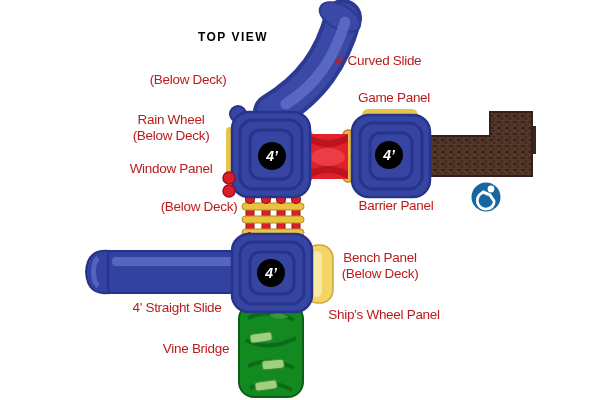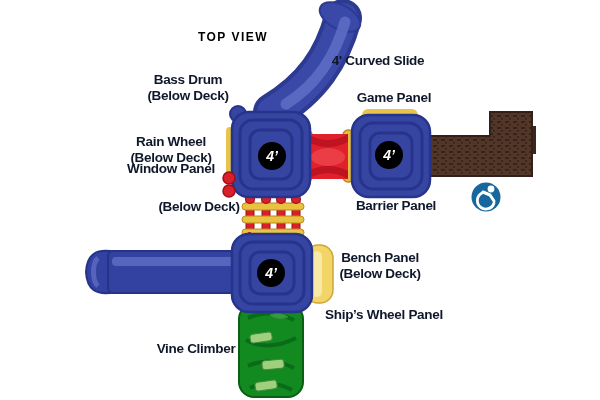--- a/index.html
+++ b/index.html
@@ -2,21 +2,21 @@
 <html><head>
 <meta charset="utf-8">
 <style>
   html,body{margin:0;padding:0;background:#ffffff;}
   .stage{
     position:relative;width:540px;height:400px;background:#ffffff;overflow:hidden;
     font-family:"Liberation Sans","DejaVu Sans",sans-serif;
   }
   .stage svg{position:absolute;left:0;top:0;}
   .lbl{
-    position:absolute;color:#0f172a;font-weight:bold;font-size:13.5px;line-height:16px;
+    position:absolute;color:#b91c1c;font-weight:normal;font-size:13.5px;line-height:16px;
     letter-spacing:-0.3px;text-align:center;white-space:nowrap;transform:translateX(-50%);
   }
   .lbl .ln{display:block;}
   .title{
     position:absolute;color:#000;font-weight:bold;font-size:12px;letter-spacing:1.5px;
     transform:translateX(-50%);white-space:nowrap;
   }
   .badge{
     position:absolute;width:28px;height:28px;border-radius:50%;background:#000;
     color:#fff;font-weight:bold;font-size:14px;display:flex;align-items:center;
@@ -139,25 +139,24 @@
     </g>
   </svg>
 
   <div class="title" style="left:233px;top:30px">TOP VIEW</div>
 
   <div class="badge" style="left:272px;top:156px">4’</div>
   <div class="badge" style="left:389px;top:155px">4’</div>
   <div class="badge" style="left:271px;top:273px">4’</div>
 
   <div class="lbl" style="left:188px;top:72px">
-    <span class="ln">Bass Drum</span>
     <span class="ln">(Below Deck)</span>
   </div>
 
-  <div class="lbl" style="left:171px;top:134px">
+  <div class="lbl" style="left:171px;top:112px">
     <span class="ln">Rain Wheel</span>
     <span class="ln">(Below Deck)</span>
   </div>
 
   <div class="lbl" style="left:171px;top:161px">Window Panel</div>
 
   <div class="lbl" style="left:378px;top:53px">4' Curved Slide</div>
 
 
   <div class="lbl" style="left:396px;top:198px">Barrier Panel</div>
@@ -170,16 +169,17 @@
   </div>
 
 
   <div class="lbl" style="left:380px;top:250px">
     <span class="ln">Bench Panel</span>
     <span class="ln">(Below Deck)</span>
   </div>
 
   <div class="lbl" style="left:384px;top:307px">Ship’s Wheel Panel</div>
 
+  <div class="lbl" style="left:177px;top:300px">4' Straight Slide</div>
 
-  <div class="lbl" style="left:196px;top:341px">Vine Climber</div>
+  <div class="lbl" style="left:196px;top:341px">Vine Bridge</div>
 
 </div>
 
 </body></html>

